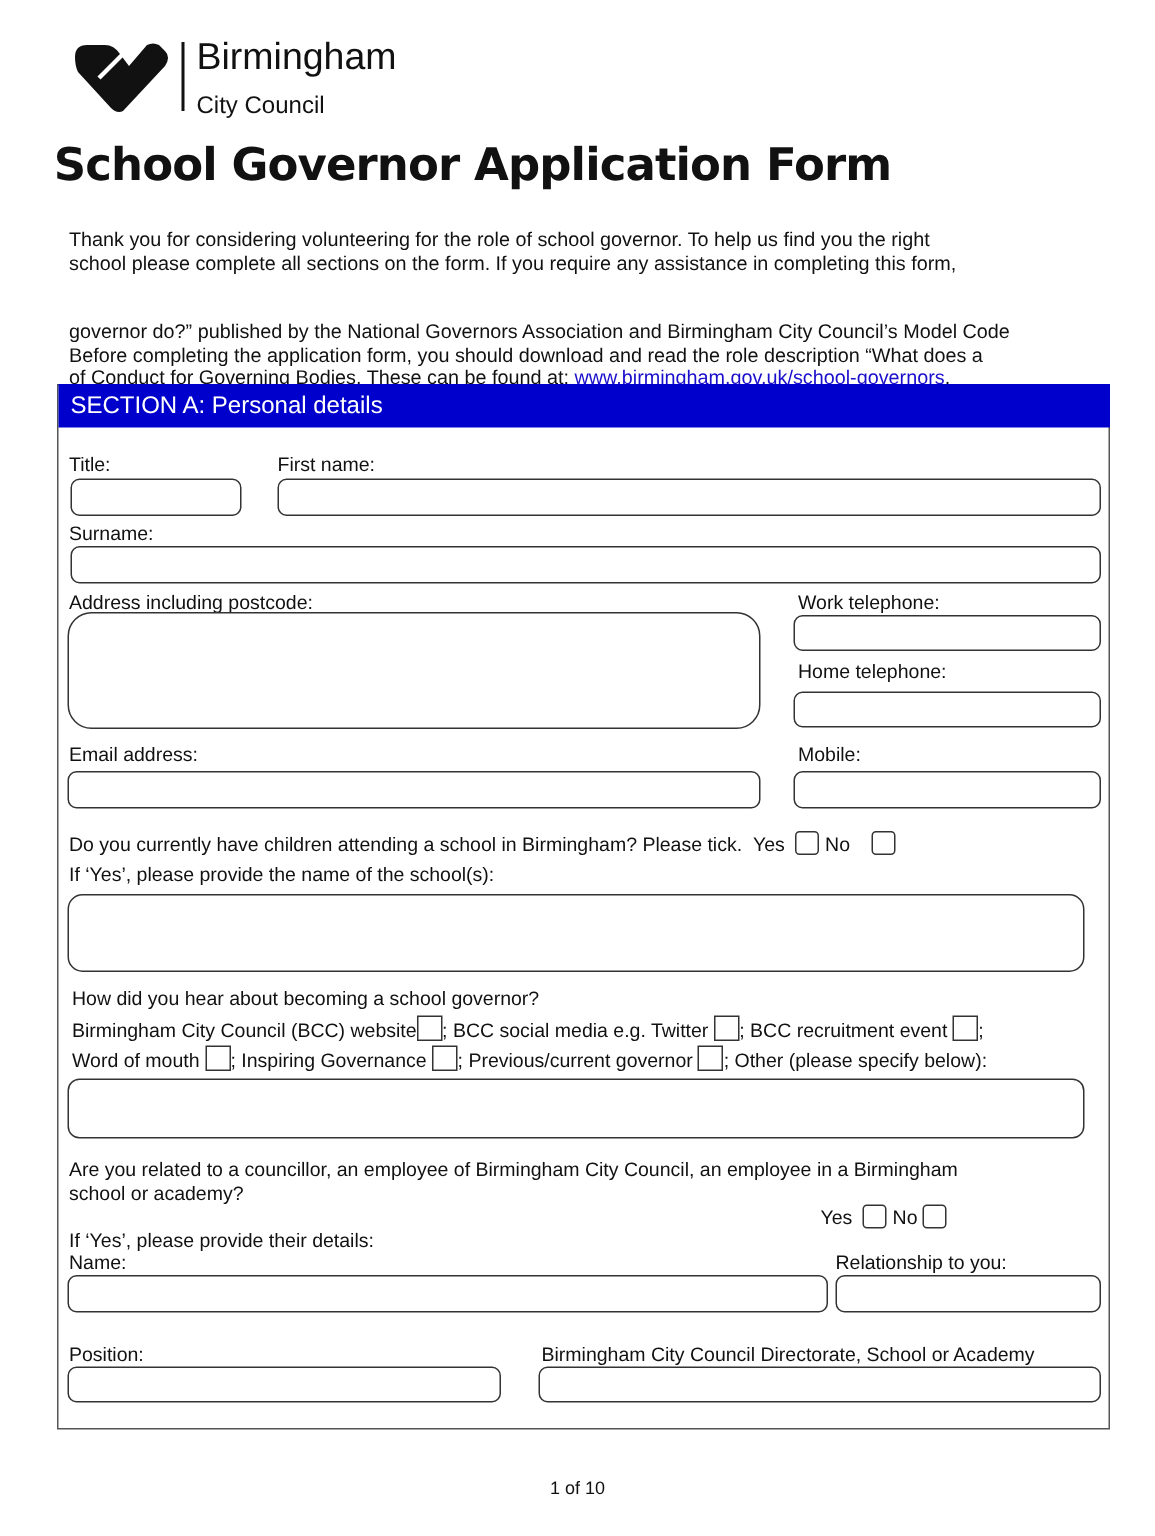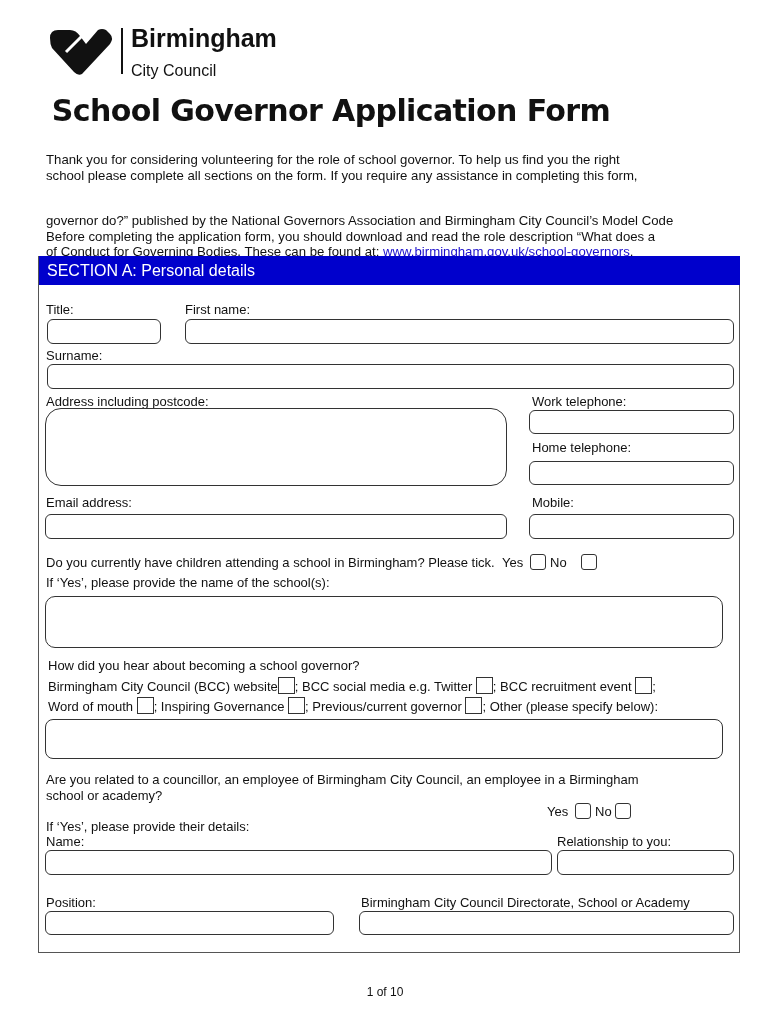--- a/index.html
+++ b/index.html
@@ -2,24 +2,24 @@
 <html><head>
 <meta charset="utf-8">
 <style>
   html, body { margin: 0; padding: 0; background: #ffffff; }
   body { width: 770px; height: 1024px; position: relative; overflow: hidden;
          font-family: "Liberation Sans", sans-serif; color: #111; }
   .abs { position: absolute; }
   .logo { left: 48px; top: 26px; width: 260px; height: 52px; }
   .logo-mark { position: absolute; left: 0; top: 2px; width: 66px; height: 48px; }
   .logo-bar { position: absolute; left: 73px; top: 2px; width: 2px; height: 46px; background: #111; }
-  .logo-l1 { position: absolute; left: 83px; top: -2px; font-size: 25px; font-weight: bold; letter-spacing: 0px; }
+  .logo-l1 { position: absolute; left: 83px; top: -2px; font-size: 25px; font-weight: normal; letter-spacing: 0px; }
   .logo-l2 { position: absolute; left: 83px; top: 9px; font-size: 16px; margin-top: 27px; }
 
-  .title { left: 16px; width: 630px; top: 93px; text-align: center; font-size: 30px; font-weight: bold;
+  .title { left: 0; width: 630px; top: 93px; text-align: center; font-size: 30px; font-weight: bold;
            font-family: "DejaVu Sans", sans-serif; letter-spacing: -0.6px; }
   .intro { left: 46px; width: 690px; font-size: 13.2px; line-height: 15.5px; margin-top: 20px; }
   .intro a { color: #1a0dcc; text-decoration: underline; }
 
   .section { left: 38px; top: 256px; width: 702px; height: 697px; border: 1px solid #555; box-sizing: border-box; }
   .sec-head { left: 39px; top: 256px; width: 701px; height: 29px; background: #0000cc; color: #fff;
               font-size: 16px; line-height: 29px; padding-left: 8px; box-sizing: border-box; }
   .sec-head b { font-weight: normal; }
 
   .lbl { font-size: 13px; line-height: 15px; white-space: nowrap; }

